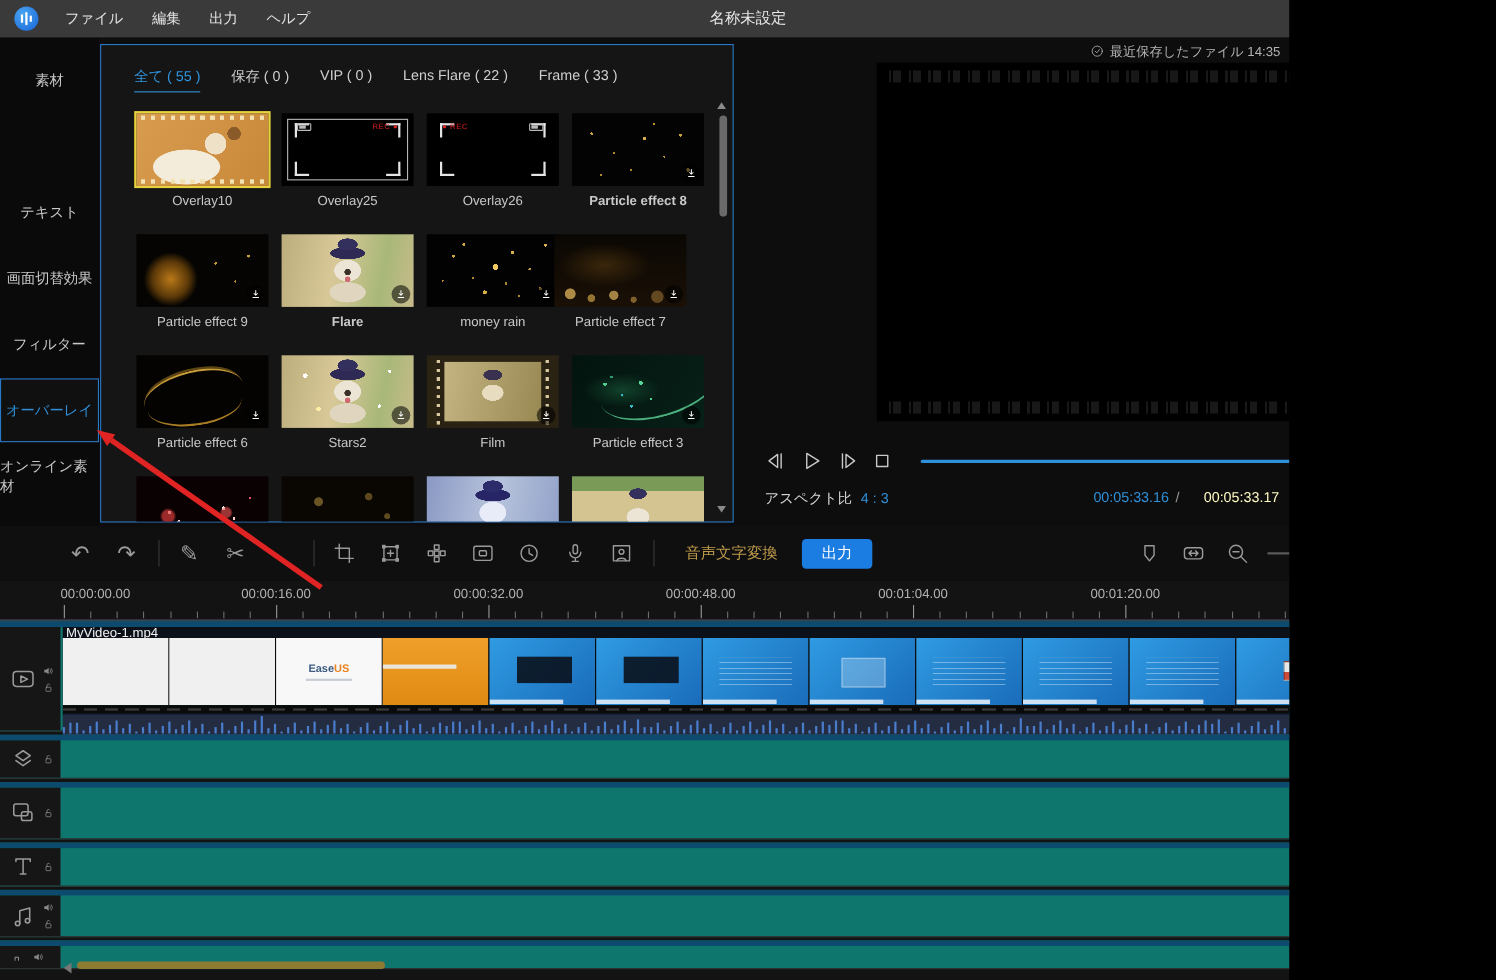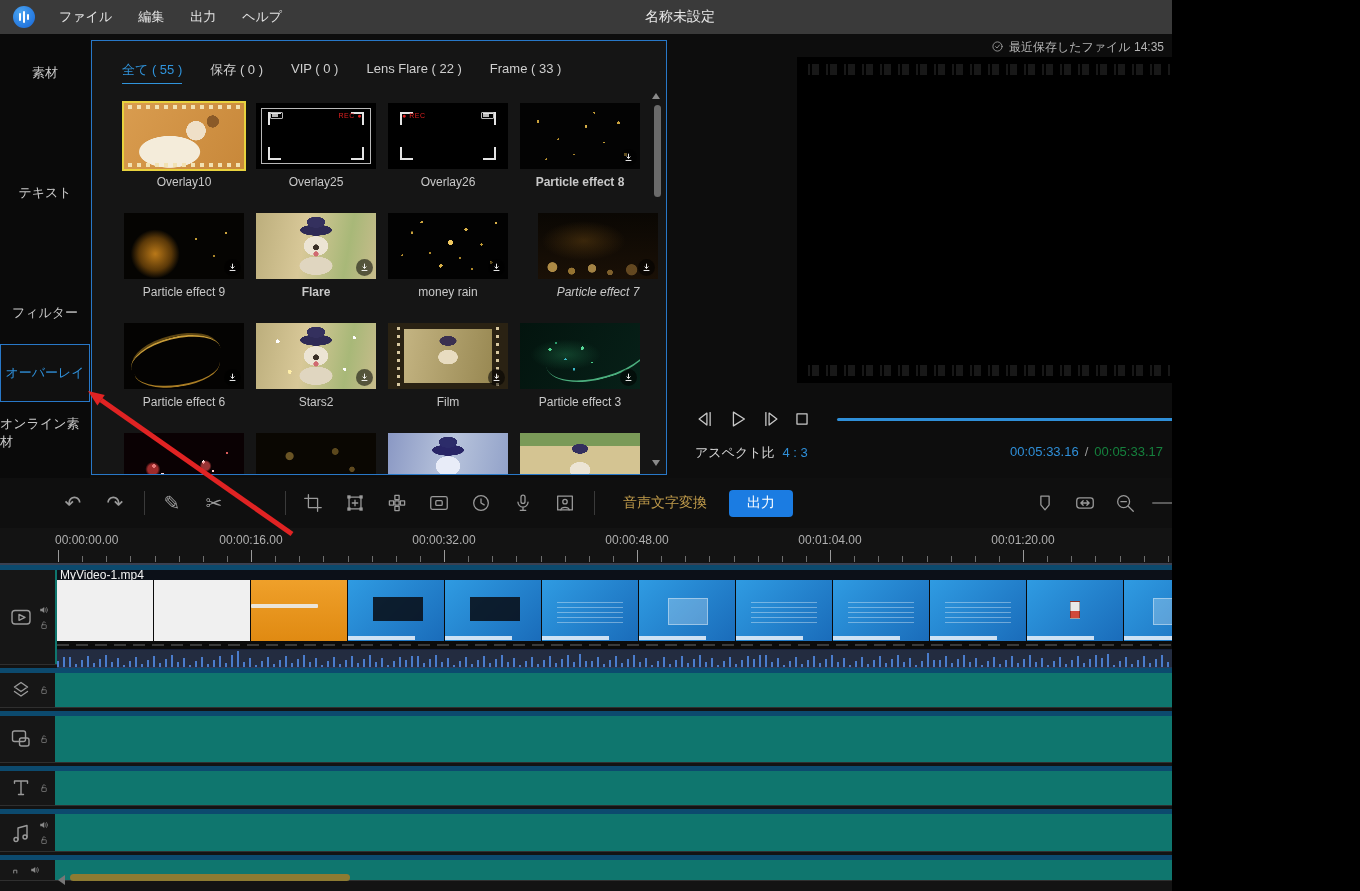--- a/index.html
+++ b/index.html
@@ -155,21 +155,21 @@
   .screen{position:absolute;left:797px;top:57px;width:436px;height:326px;background:#000;}
   .sprk{position:absolute;left:6px;right:6px;height:11px;
         background:repeating-linear-gradient(90deg,rgba(0,0,0,0) 0 5px,#181818 5px 7px,rgba(0,0,0,0) 7px 9px,#181818 9px 16px,rgba(0,0,0,0) 16px 18px);}
   .sprk.top{top:7px;} .sprk.bot{bottom:7px;}
   .pctrls{position:absolute;left:693px;top:406px;width:654px;height:26px;display:flex;align-items:center;color:#c8c8c8;}
   .pbtn{width:26px;height:26px;display:flex;align-items:center;justify-content:center;cursor:pointer;margin-right:6px;}
   .pprog{flex:1;height:3px;background:#2f8fd8;border-radius:2px;position:relative;margin:0 18px 0 16px;cursor:pointer;}
   .pknob{position:absolute;right:8px;top:-5px;width:13px;height:13px;border-radius:50%;background:#2f8fd8;}
   .pinfo{position:absolute;left:695px;top:444px;right:9px;display:flex;justify-content:space-between;font-size:13px;color:#d8d8d8;}
   .aspect-val{color:#2f8fd8;margin-left:8px;}
-  .tcur{color:#2f8fd8;} .tsep{color:#9a9a9a;margin:0 6px;} .ttot{color:#15803d;}
+  .tcur{color:#2f8fd8;} .tsep{color:#9a9a9a;margin:0 6px;} .ttot{color:#fef9c3;margin-left:16px;}
 
   
   .toolbar{position:absolute;left:0;top:478px;width:1360px;height:50px;background:#0f0f0f;
            display:flex;align-items:center;padding-left:60px;color:#9a9a9a;}
   .tool{width:26px;height:26px;display:flex;align-items:center;justify-content:center;cursor:pointer;margin-right:16px;}
   .tool .uni{font-family:"DejaVu Sans",sans-serif;font-size:20px;line-height:1;}
   .sep{width:1px;height:24px;background:#3a3a3a;margin:0 14px 0 0;}
   .stt{font-size:14px;color:#bf9a4a;margin:0 22px 0 14px;cursor:pointer;white-space:nowrap;}
   .export{min-width:64px;height:27px;border-radius:4px;background:#1b7ce2;color:#fff;font-size:14px;
           display:flex;align-items:center;justify-content:center;cursor:pointer;padding:0 14px;}
@@ -271,20 +271,21 @@
             <b class="x1"></b>
             <b class="x2"></b>
           </span>
         </div>
     </div>
   </div>
 
   <div class="sidebar" id="sidebar">
       <div class="side-item" style="top: 10px;">素材</div>
       <div class="side-item" style="top: 130px;">テキスト</div>
+      <div class="side-item" style="top: 190px;">画面切替効果</div>
       <div class="side-item" style="top: 250px;">フィルター</div>
       <div class="side-item active" style="top: 310px;">オーバーレイ</div>
       <div class="side-item" style="top: 370px;">オンライン素材</div>
     </div>
 
   <div class="library">
     <div class="tabs" id="tabs">
         <div class="tab active">全て ( 55 )</div>
         <div class="tab">保存 ( 0 )</div>
         <div class="tab">VIP ( 0 )</div>
@@ -351,21 +352,21 @@
         <div class="gi" style="left: 296px; top: 172px;">
           <div class="th th-gold-particles">
             <span class="dl">
               <svg viewBox="0 0 24 24" width="11" height="11" fill="none" stroke="currentColor" stroke-width="1.4" stroke-linecap="round" stroke-linejoin="round">
                 <path d="M12 4.5V13M8.5 10.5 12 14l3.5-3.5M6.5 18.5h11" stroke-width="2"></path>
               </svg>
             </span>
           </div>
           <div class="gl">money rain</div>
         </div>
-        <div class="gi" style="left: 446px; top: 172px; font-style: italic;">
+        <div class="gi" style="left: 412px; top: 172px;">
           <div class="th th-bokeh">
             <span class="dl">
               <svg viewBox="0 0 24 24" width="11" height="11" fill="none" stroke="currentColor" stroke-width="1.4" stroke-linecap="round" stroke-linejoin="round">
                 <path d="M12 4.5V13M8.5 10.5 12 14l3.5-3.5M6.5 18.5h11" stroke-width="2"></path>
               </svg>
             </span>
           </div>
           <div class="gl">Particle effect 7</div>
         </div>
         <div class="gi" style="left: 32px; top: 282px;">
@@ -669,20 +670,24 @@
                 <rect x="7.5" y="11.5" width="9" height="7.5" rx="1"></rect>
                 <path d="M9.5 11.5V8.2A2.7 2.7 0 0 1 14.6 7"></path>
               </svg>
             </span>
           </div>
           <div class="clip">
             <div class="cliplabel">MyVideo-1.mp4</div>
             <div class="frames">
               <div class="fr fr-white"></div>
               <div class="fr fr-white"></div>
+              <div class="fr fr-easeus">
+                <span>Ease<b>US</b></span>
+                <i></i>
+              </div>
               <div class="fr fr-orange"></div>
               <div class="fr fr-desktop-dialog"></div>
               <div class="fr fr-desktop-dialog"></div>
               <div class="fr fr-desktop-text"></div>
               <div class="fr fr-desktop"></div>
               <div class="fr fr-desktop-text"></div>
               <div class="fr fr-desktop-text"></div>
               <div class="fr fr-desktop-text"></div>
               <div class="fr fr-desktop-icon"></div>
               <div class="fr fr-desktop"></div>

